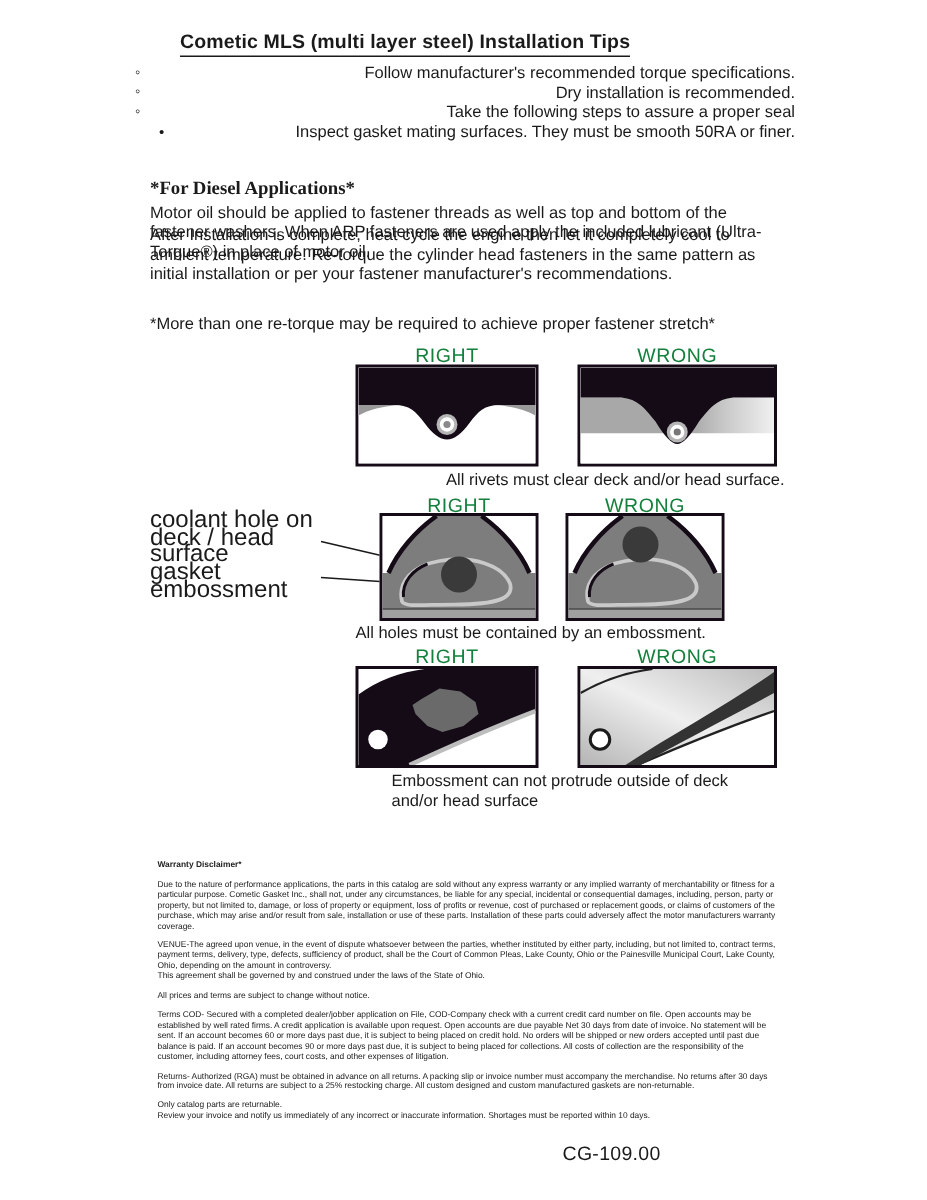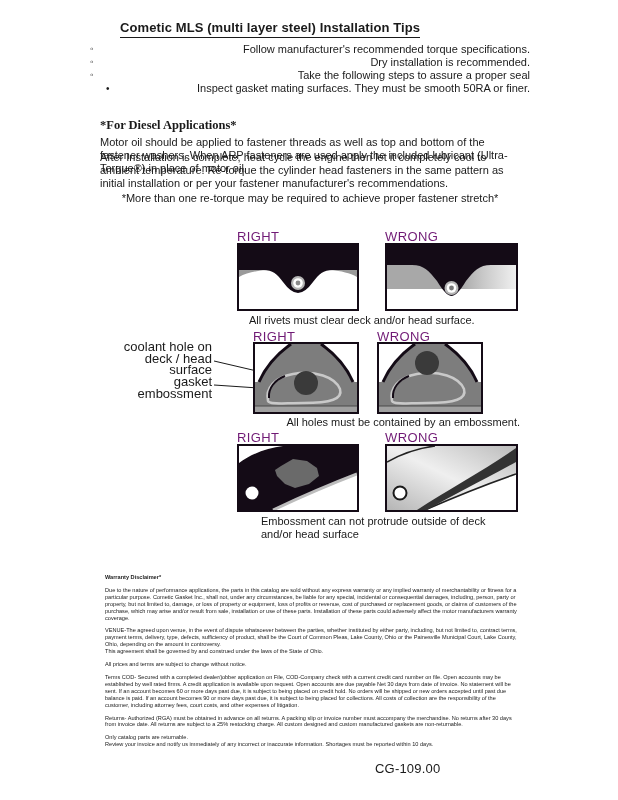--- a/index.html
+++ b/index.html
@@ -20,47 +20,47 @@
   .bullets{position:absolute;left:90px;top:43px;font-size:11px;line-height:13px;width:440px;text-align:right;}
   .bullet{position:relative;padding-left:10px;}
   .bullet::before{content:"◦";position:absolute;left:0;top:-1px;font-size:10px;}
   .subbullet{position:relative;padding-left:10px;margin-left:16px;}
   .subbullet::before{content:"•";position:absolute;left:0;top:0;font-size:10px;}
 
   .diesel-h{position:absolute;left:100px;top:118px;font-size:12.5px;font-weight:bold;font-family:Liberation Serif, serif;}
   .para{position:absolute;left:100px;width:420px;font-size:11px;line-height:13.2px;}
   .p1{top:136px;}
   .p2{top:151px;}
-  .note{top:192px;text-align:center;}
-
-  .hdr{position:absolute;font-size:13px;letter-spacing:.4px;color:#701a75;}
+  .note{top:210px;}
+
+  .hdr{position:absolute;font-size:13px;letter-spacing:.4px;text-align:center;color:#15803d;}
   .dbox{position:absolute;border:2px solid #140b16;background:#fff;line-height:0;}
   .dbox svg{display:block;}
   .cap{position:absolute;font-size:11px;line-height:12.5px;}
 
   
   .r1h-right{left:237px;top:229px;width:122px;}
   .r1h-wrong{left:385px;top:229px;width:133px;}
   .r1b-right{left:237px;top:243px;width:118px;height:64px;}
   .r1b-wrong{left:385px;top:243px;width:129px;height:64px;}
-  .r1cap{left:249px;top:314px;width:300px;}
+  .r1cap{left:223px;top:314px;width:300px;text-align:right;}
 
   .r2h-right{left:253px;top:329px;width:106px;}
   .r2h-wrong{left:377px;top:329px;width:106px;}
   .r2b-right{left:253px;top:342px;width:102px;height:68px;}
   .r2b-wrong{left:377px;top:342px;width:102px;height:68px;}
-  .r2cap{left:237px;top:416px;width:283px;text-align:right;}
+  .r2cap{left:237px;top:416px;width:283px;text-align:left;}
 
   .r3h-right{left:237px;top:430px;width:122px;}
   .r3h-wrong{left:385px;top:430px;width:133px;}
   .r3b-right{left:237px;top:444px;width:118px;height:64px;}
   .r3b-wrong{left:385px;top:444px;width:129px;height:64px;}
   .r3cap{left:237px;top:515px;width:248px;margin-left:24px;}
 
-  .anno{position:absolute;left:100px;width:112px;text-align:right;font-size:13px;line-height:11.5px;}
+  .anno{position:absolute;left:100px;width:112px;text-align:left;font-size:16px;line-height:11.5px;}
   .anno-coolant{top:341px;}
   .anno-emboss{top:376px;}
   .leaders{position:absolute;left:210px;top:352px;pointer-events:none;}
 
   .legal{position:absolute;left:105px;top:574px;width:412px;font-size:5.6px;line-height:6.9px;color:#222;}
   .legal .lh{font-weight:bold;margin:0 0 6px 0;}
   .legal p{margin:0 0 6px 0;}
   .legal p.tight{margin-top:-6px;}
 
   .pagenum{position:absolute;left:375px;top:761px;width:90px;font-size:13px;letter-spacing:.2px;}

